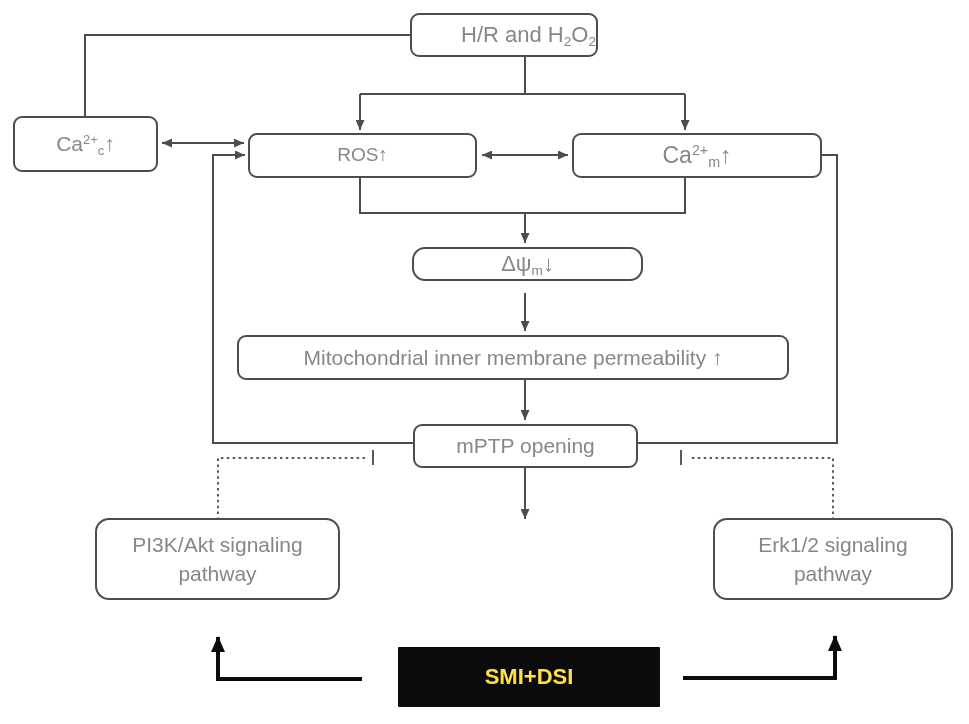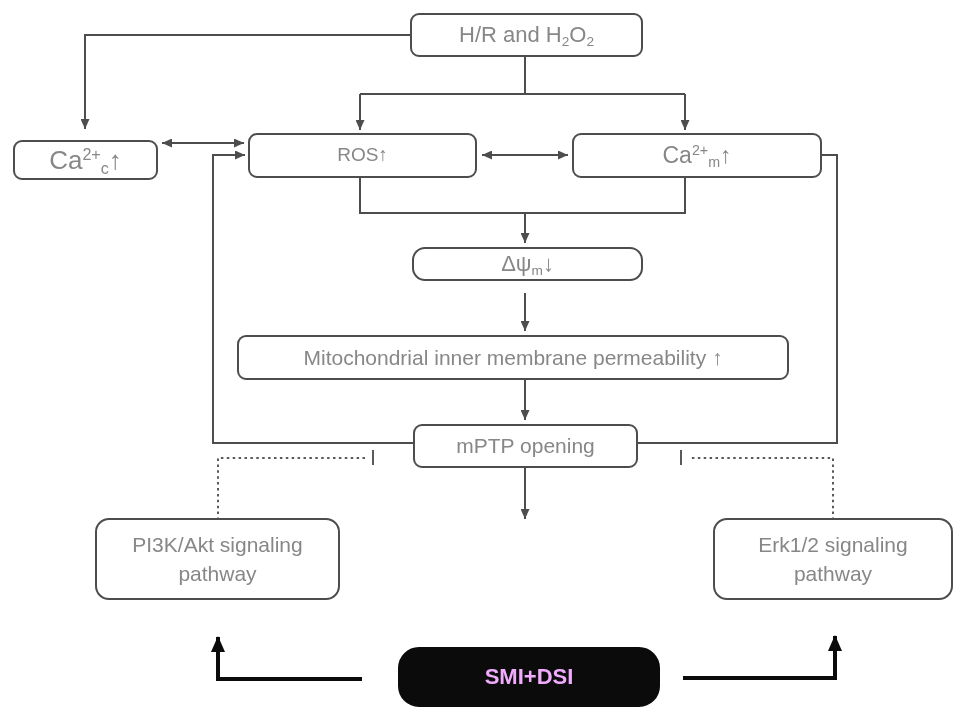--- a/index.html
+++ b/index.html
@@ -28,34 +28,34 @@
     justify-content: center;
     text-align: center;
     font-size: 21px;
     line-height: 1.4;
     white-space: nowrap;
   }
   .node sup, .node sub { font-size: 0.62em; line-height: 0; }
   .node sup { vertical-align: 0.55em; }
   .node sub { vertical-align: -0.3em; }
 
-  #node-hr   { left: 410px; top: 13px;  width: 233px; height: 44px; font-size: 22px; }
-  #node-cac  { left: 13px;  top: 140px; width: 145px; height: 40px; font-size: 26px; }
+  #node-hr   { left: 410px; top: 13px;  width: 188px; height: 44px; font-size: 22px; justify-content: flex-end; }
+  #node-cac  { left: 13px;  top: 116px; width: 145px; height: 56px; font-size: 21px; }
   #node-ros  { left: 248px; top: 133px; width: 229px; height: 45px; font-size: 19px; }
   #node-cam  { left: 572px; top: 133px; width: 250px; height: 45px; font-size: 23px; }
   #node-dpsi { left: 412px; top: 247px; width: 231px; height: 34px; font-size: 22px; border-radius: 13px; }
   #node-mito { left: 237px; top: 335px; width: 552px; height: 45px; }
   #node-mptp { left: 413px; top: 424px; width: 225px; height: 44px; }
   #node-cell { left: 415px; top: 523px; width: 223px; height: 46px; font-size: 22px; }
   #node-pi3k { left: 95px;  top: 518px; width: 245px; height: 82px; border-radius: 14px; white-space: normal; padding: 20px 14px; }
   #node-erk  { left: 713px; top: 518px; width: 240px; height: 82px; border-radius: 14px; white-space: normal; padding: 8px 14px; }
   #node-smi  {
     left: 398px; top: 647px; width: 262px; height: 60px;
-    background: #0b0b0b; border-color: #0b0b0b; color: #f0abfc;
-    font-weight: bold; font-size: 22px; border-radius: 21px;
+    background: #0b0b0b; border-color: #0b0b0b; color: #fde047;
+    font-weight: bold; font-size: 22px; border-radius: 1px;
   }
 </style>
 </head>
 <body>
 
 <div id="figure">
 
   <svg id="edge-layer" viewBox="0 0 969 724" xmlns="http://www.w3.org/2000/svg">
     <defs>
       <marker id="ah-end" orient="auto" markerUnits="userSpaceOnUse" markerWidth="10" markerHeight="9" refX="10" refY="4.5">

